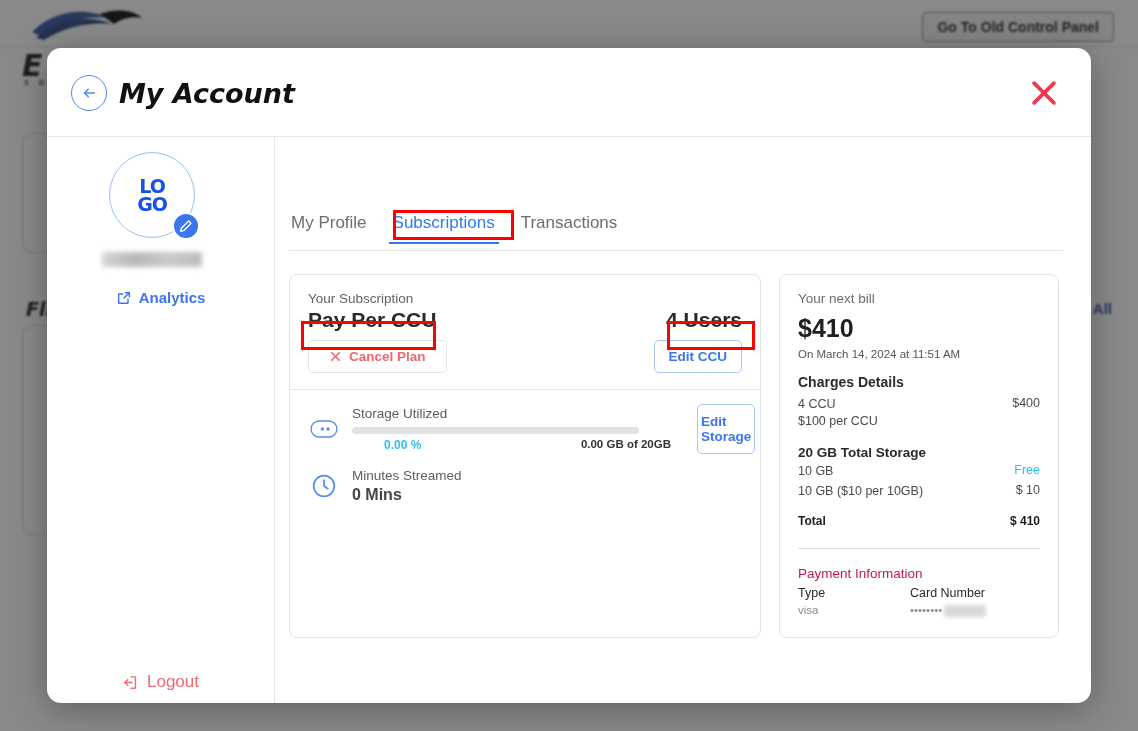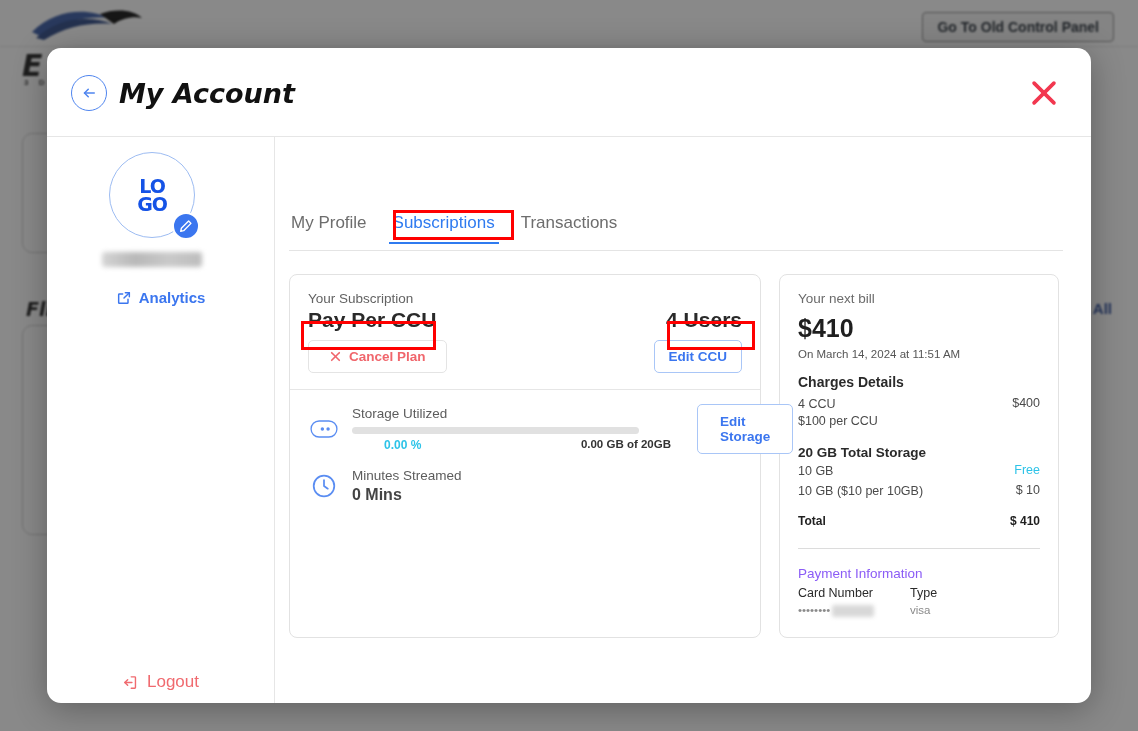--- a/index.html
+++ b/index.html
@@ -208,21 +208,21 @@
   .bill-date { font-size: 11.5px; color: #555; margin-top: 5px; }
   .bill-h { font-size: 14px; font-weight: bold; color: #2a2a2a; margin-top: 14px; }
   .bill-line { display: flex; justify-content: space-between; align-items: flex-start; margin-top: 6px; }
   .bill-line-left { font-size: 12.5px; color: #4a4a4a; line-height: 17px; }
   .bill-line-right { font-size: 12.5px; color: #4a4a4a; }
   .bill-line-right.free { color: #2dc3e8; }
   .bill-sub-h { font-size: 13.5px; font-weight: bold; color: #2a2a2a; margin-top: 15px; }
   .bill-total { display: flex; justify-content: space-between; margin-top: 14px; }
   .bill-total span { font-size: 12px; font-weight: bold; color: #1f1f1f; }
   .bill-hr { height: 1px; background: #dcdcdc; margin: 20px 0 0 0; }
-  .pay-h { font-size: 13.5px; color: #8b5cf6; margin-top: 17px; }
+  .pay-h { font-size: 13.5px; color: #be185d; margin-top: 17px; }
   .pay-grid { display: flex; margin-top: 5px; }
   .pay-col { width: 112px; }
   .pay-col-h { font-size: 12.5px; color: #2a2a2a; }
   .pay-col-v { font-size: 11.5px; color: #8a8a8a; margin-top: 4px; }
   .card-redact {
     display: inline-block; width: 42px; height: 12px; border-radius: 2px;
     background: #d8d8d8; filter: blur(2px); vertical-align: middle;
     margin-left: 2px;
   }
 </style>
@@ -353,21 +353,21 @@
             <div class="metric-body">
               <div class="metric-title">Storage Utilized</div>
               <div class="bar-track">
                 <div class="bar-fill" style="width: 0%;"></div>
               </div>
               <div class="bar-caption">
                 <span class="pct">0.00 %</span>
                 <span class="of-text">0.00 GB of 20GB</span>
               </div>
             </div>
-            <div class="btn btn-edit" style="margin-left:14px;padding:9px 22px;">Edit Storage</div>
+            <div class="btn btn-edit" style="margin-left:14px;padding:9px 3px;">Edit Storage</div>
           </div>
 
           <div class="metric-row">
             <div class="metric-icon">
               <svg width="26" height="26" viewBox="0 0 24 24" fill="none" stroke="#5a8df2" stroke-width="1.6">
                 <circle cx="12" cy="12" r="9.5"></circle>
                 <polyline points="12,6.5 12,12 15.5,14.5" stroke-linecap="round" stroke-linejoin="round"></polyline>
               </svg>
             </div>
             <div class="metric-body">
@@ -407,28 +407,28 @@
           <div class="bill-total">
             <span>Total</span>
             <span>$ 410</span>
           </div>
 
           <div class="bill-hr"></div>
 
           <div class="pay-h">Payment Information</div>
           <div class="pay-grid">
             <div class="pay-col">
+              <div class="pay-col-h">Type</div>
+              <div class="pay-col-v">visa</div>
+            </div>
+            <div class="pay-col">
               <div class="pay-col-h">Card Number</div>
               <div class="pay-col-v">
                 <span>••••••••</span><span class="card-redact"></span>
               </div>
             </div>
-            <div class="pay-col">
-              <div class="pay-col-h">Type</div>
-              <div class="pay-col-v">visa</div>
-            </div>
           </div>
         </div>
 
       </div>
     </div>
   </div>
 </div>
 
 </body></html>

